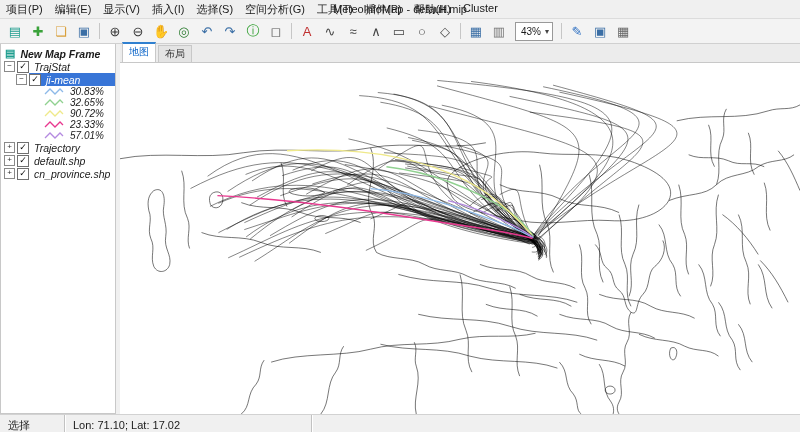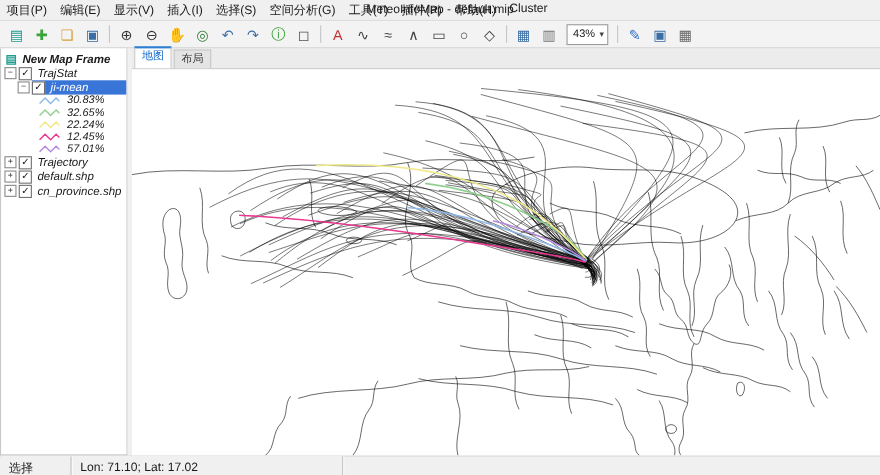--- a/index.html
+++ b/index.html
@@ -25,21 +25,21 @@
   .tree-row .inner{display:flex;align-items:center;flex:1;height:13px;}
   .tree-row.selected .inner{background:#3875d7;}
   .tree-row.selected .tree-label{color:#fff;}
   .frame-row{font-weight:bold;}
   .frame-icon{color:#1f9e8f;font-size:11px;margin:0 3px 0 1px;}
   .expander{width:9px;height:9px;border:1px solid #8a8a8a;background:#fff;font-size:8px;
             line-height:7px;text-align:center;margin-right:2px;flex:none;color:#333;}
   .checkbox{width:10px;height:10px;border:1px solid #707070;background:#fff;font-size:9px;
             line-height:9px;text-align:center;margin-right:3px;flex:none;color:#111;}
   .tree-label{padding:0 2px;font-style:italic;}
-  .legend-row{display:flex;align-items:center;height:11px;padding-left:34px;font-size:10px;}
+  .legend-row{display:flex;align-items:center;height:11px;padding-left:34px;font-size:10px;justify-content:center;}
   .legend-row svg{margin-right:4px;flex:none;}
   .main{flex:1;display:flex;flex-direction:column;min-width:0;}
   .tabbar{height:18px;background:#ececec;display:flex;align-items:flex-end;
           border-bottom:1px solid #c8c8c8;padding-left:2px;}
   .tab{height:16px;line-height:15px;padding:0 6px;font-size:10px;border:1px solid #c8c8c8;
        border-bottom:none;background:#e4e4e4;margin-right:2px;color:#333;cursor:default;}
   .tab.active{background:#fff;color:#0a64c8;border-top:2px solid #2f80d0;height:18px;line-height:16px;}
   .map-wrap{flex:1;background:#fff;position:relative;overflow:hidden;}
   .map-wrap svg{display:block;width:100%;height:100%;}
   .statusbar{height:20px;background:#f0f0f0;border-top:1px solid #d2d2d2;
@@ -132,27 +132,27 @@
       <div class="legend-row">
         <svg width="20" height="9">
           <polyline points="1,7 6,2 11,7 16,2 19,5" fill="none" stroke="#90d190" stroke-width="1.3"></polyline>
         </svg>
         <span class="tree-label">32.65%</span>
       </div>
       <div class="legend-row">
         <svg width="20" height="9">
           <polyline points="1,7 6,2 11,7 16,2 19,5" fill="none" stroke="#efe98a" stroke-width="1.3"></polyline>
         </svg>
-        <span class="tree-label">22.24%</span>
+        <span class="tree-label">90.72%</span>
       </div>
       <div class="legend-row">
         <svg width="20" height="9">
           <polyline points="1,7 6,2 11,7 16,2 19,5" fill="none" stroke="#e8388f" stroke-width="1.3"></polyline>
         </svg>
-        <span class="tree-label">12.45%</span>
+        <span class="tree-label">23.33%</span>
       </div>
       <div class="legend-row">
         <svg width="20" height="9">
           <polyline points="1,7 6,2 11,7 16,2 19,5" fill="none" stroke="#b48ae0" stroke-width="1.3"></polyline>
         </svg>
         <span class="tree-label">57.01%</span>
       </div>
       <div class="tree-row" style="padding-left: 3px;">
         <span class="expander">+</span>
         <div class="inner">

